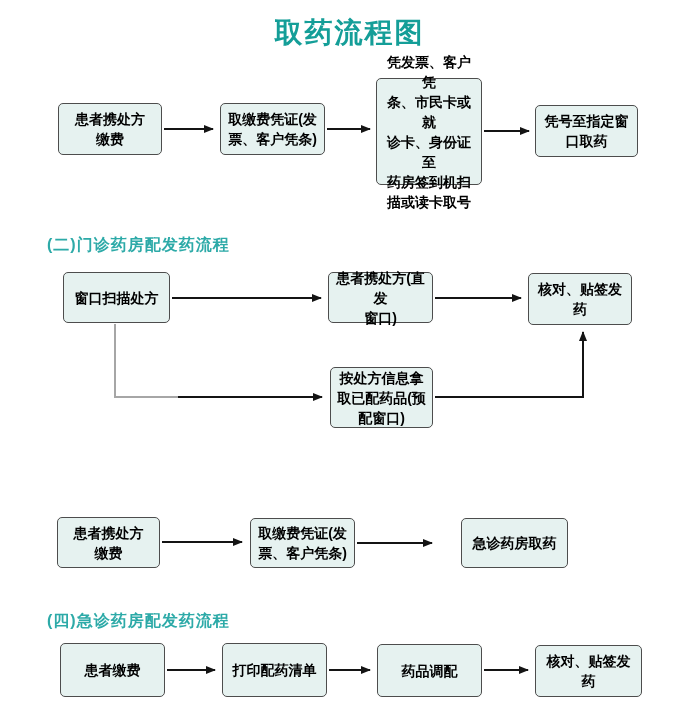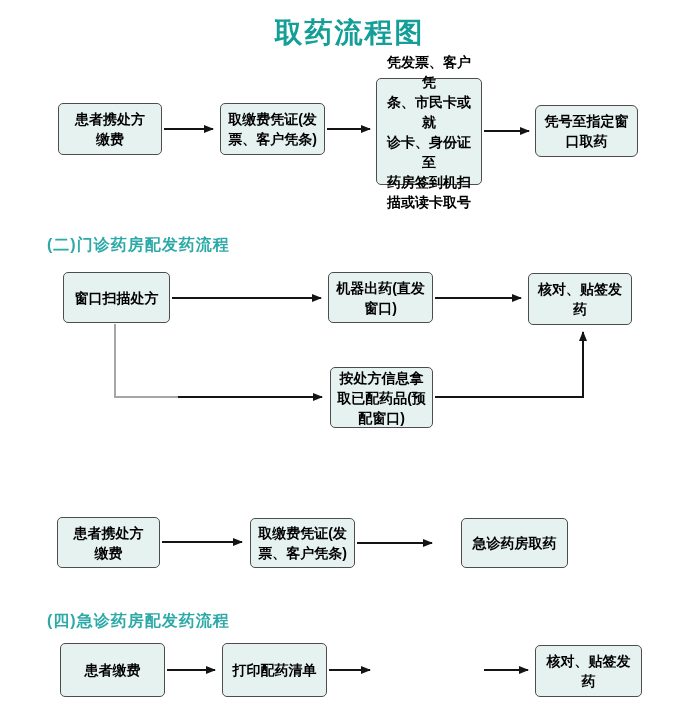--- a/index.html
+++ b/index.html
@@ -71,41 +71,42 @@
 
   <div class="flow-box" style="left:58px;top:103px;width:104px;height:52px;">患者携处方
 缴费</div>
   <div class="flow-box" style="left:220px;top:103px;width:105px;height:52px;">取缴费凭证(发
 票、客户凭条)</div>
   <div class="flow-box" style="left:376px;top:78px;width:106px;height:107px;">凭发票、客户凭
 条、市民卡或就
 诊卡、身份证至
 药房签到机扫
 描或读卡取号</div>
-  <div class="flow-box" style="left:535px;top:105px;width:103px;height:52px;border-radius:6px;">凭号至指定窗
+  <div class="flow-box" style="left:535px;top:105px;width:103px;height:52px;">凭号至指定窗
 口取药</div>
 
   <div class="section-heading" style="top:235px;">(二)门诊药房配发药流程</div>
   <div class="flow-box" style="left:63px;top:272px;width:107px;height:51px;">窗口扫描处方</div>
-  <div class="flow-box" style="left:328px;top:272px;width:105px;height:51px;">机器出药(直发
+  <div class="flow-box" style="left:328px;top:272px;width:105px;height:51px;">患者携处方(直发
 窗口)</div>
   <div class="flow-box" style="left:528px;top:273px;width:104px;height:52px;">核对、贴签发药</div>
   <div class="flow-box" style="left:330px;top:367px;width:103px;height:61px;">按处方信息拿
 取已配药品(预
 配窗口)</div>
 
   <div class="flow-box" style="left:57px;top:517px;width:103px;height:51px;">患者携处方
 缴费</div>
   <div class="flow-box" style="left:250px;top:518px;width:105px;height:50px;">取缴费凭证(发
 票、客户凭条)</div>
   <div class="flow-box" style="left:440px;top:518px;width:107px;height:50px;margin-left:21px;">急诊药房取药</div>
 
   <div class="section-heading" style="top:611px;">(四)急诊药房配发药流程</div>
   <div class="flow-box" style="left:60px;top:643px;width:105px;height:54px;">患者缴费</div>
   <div class="flow-box" style="left:222px;top:643px;width:105px;height:54px;">打印配药清单</div>
+  <div class="flow-box" style="left:377px;top:644px;width:105px;height:53px;">药品调配</div>
   <div class="flow-box" style="left:535px;top:645px;width:107px;height:52px;">核对、贴签发药</div>
 
   <svg class="arrows" width="699" height="725" viewBox="0 0 699 725">
     <defs>
       <marker id="ah" markerWidth="11" markerHeight="9" refX="9" refY="4" orient="auto" markerUnits="userSpaceOnUse">
         <path class="ah" d="M0,0 L10,4 L0,8 Z"></path>
       </marker>
     </defs>
 
     <line class="black" x1="164" y1="129" x2="213" y2="129" marker-end="url(#ah)"></line>

